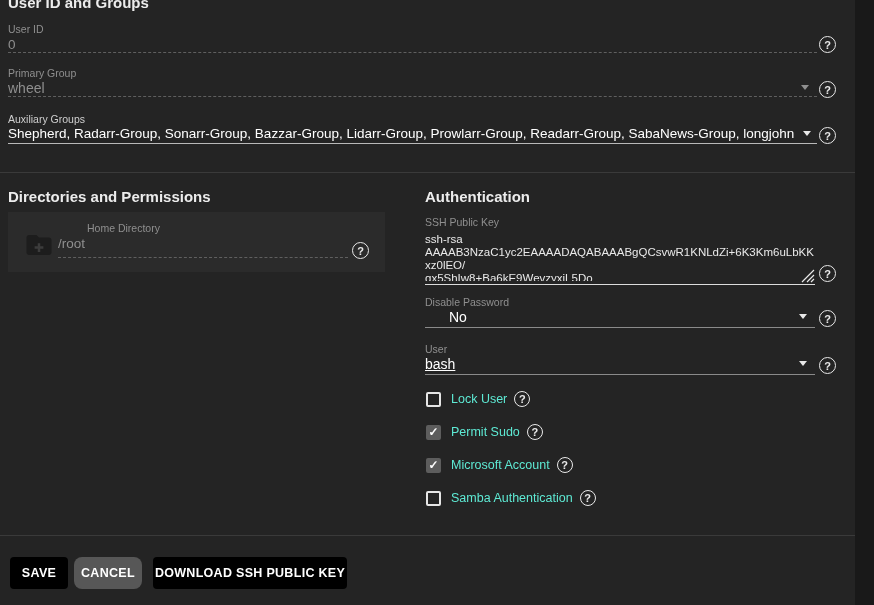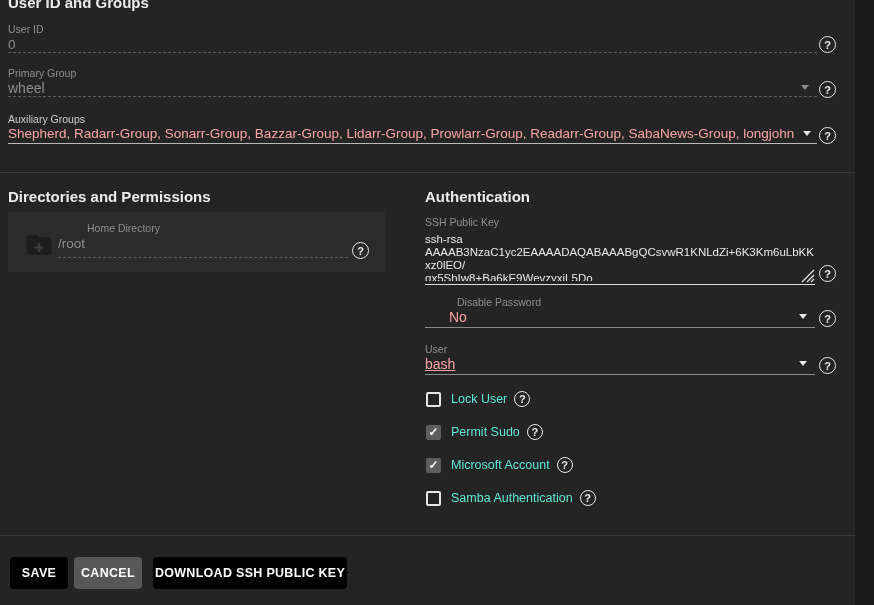--- a/index.html
+++ b/index.html
@@ -4,21 +4,21 @@
 <style>
   * { margin:0; padding:0; box-sizing:border-box; }
   html,body { width:874px; height:605px; background:#191919; overflow:hidden;
     font-family:"Liberation Sans", sans-serif; }
   #frame { position:relative; width:874px; height:605px; background:#191919; }
   #card { position:absolute; left:0; top:0; width:855px; height:605px; background:#242424; overflow:hidden; }
 
   .sect-title { position:absolute; font-size:15px; font-weight:bold; color:#ececec; }
   .f-label { position:absolute; font-size:10.5px; color:#8f8f8f; }
   .f-label.bright { color:#cfcfcf; }
-  .f-value { position:absolute; font-size:13.5px; color:#fca5a5; white-space:nowrap; }
+  .f-value { position:absolute; font-size:13.5px; color:#ffffff; white-space:nowrap; }
   .f-value.disabled { color:#8f8f8f; }
   .u-line { position:absolute; height:0; border-bottom:1px solid #8a8a8a; }
   .u-line.dashed { border-bottom:1px dashed #5f5f5f; }
   .u-line.lit { border-bottom:1px solid #b9b9b9; }
   .u-line.white { border-bottom:1px solid #dcdcdc; }
 
   .help { position:absolute; width:17px; height:17px; border:1.5px solid #e9e9e9; border-radius:50%;
     color:#e9e9e9; font-size:11px; font-weight:bold; display:flex; align-items:center; justify-content:center;
     background:transparent; cursor:pointer; }
   .help.inline { position:static; display:inline-flex; width:16px; height:16px; margin-left:7px; vertical-align:middle; }
@@ -99,21 +99,21 @@
 qx5ShIw8+Ba6kE9WevzyxiL5Do
 dM3VmM529iTnGtVcdTZKbLBkLP2LQLAnapA9AubkV2O9LrJmriWuPvnhOBrFVF</div>
     <div class="u-line white" style="left:425px; top:284px; width:390px;"></div>
     <span class="resize-handle">
       <svg width="15" height="15" viewBox="0 0 15 15">
         <path d="M2 14 L14 2 M7 14 L14 7 M11 14 L14 11" stroke="#e9e9e9" stroke-width="1.2" fill="none"></path>
       </svg>
     </span>
     <div class="help" style="left:819px; top:265px;">?</div>
 
-    <div class="f-label" style="left:425px; top:296px;margin-left:32px;">Disable Password</div>
+    <div class="f-label" style="left:425px; top:296px;">Disable Password</div>
     <div class="f-value" style="left:425px; top:309px; font-size:14px;margin-left:24px;">No</div>
     <div class="u-line" style="left:425px; top:327px; width:390px;"></div>
     <div class="arrow" style="left:799px; top:314px;"></div>
     <div class="help" style="left:819px; top:310px;">?</div>
 
     <div class="f-label" style="left:425px; top:343px;">User</div>
     <div class="f-value" style="left:425px; top:356px; font-size:14px;text-decoration:underline;">bash</div>
     <div class="u-line" style="left:425px; top:374px; width:390px;"></div>
     <div class="arrow" style="left:799px; top:361px;"></div>
     <div class="help" style="left:819px; top:357px;">?</div>
@@ -138,16 +138,16 @@
       <span class="help inline">?</span>
     </div>
     <div class="cb-row" style="top:490px;">
       <span class="cb-box"></span>
       <span class="cb-label">Samba Authentication</span>
       <span class="help inline">?</span>
     </div>
 
     <div class="divider" style="top:535px;"></div>
     <button class="btn primary" style="left:10px; width:58px;">SAVE</button>
-    <button class="btn neutral" style="left:74px; width:68px;">CANCEL</button>
+    <button class="btn neutral" style="left:74px; width:68px;border-radius:8px;">CANCEL</button>
     <button class="btn primary" style="left:153px; width:194px;">DOWNLOAD SSH PUBLIC KEY</button>
   </div>
 </div>
 
 </body></html>

